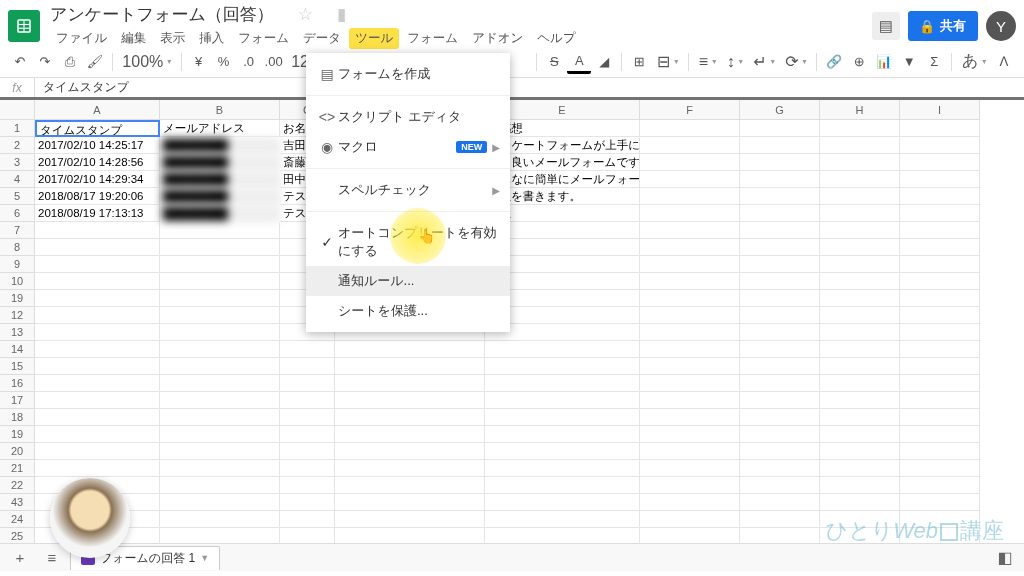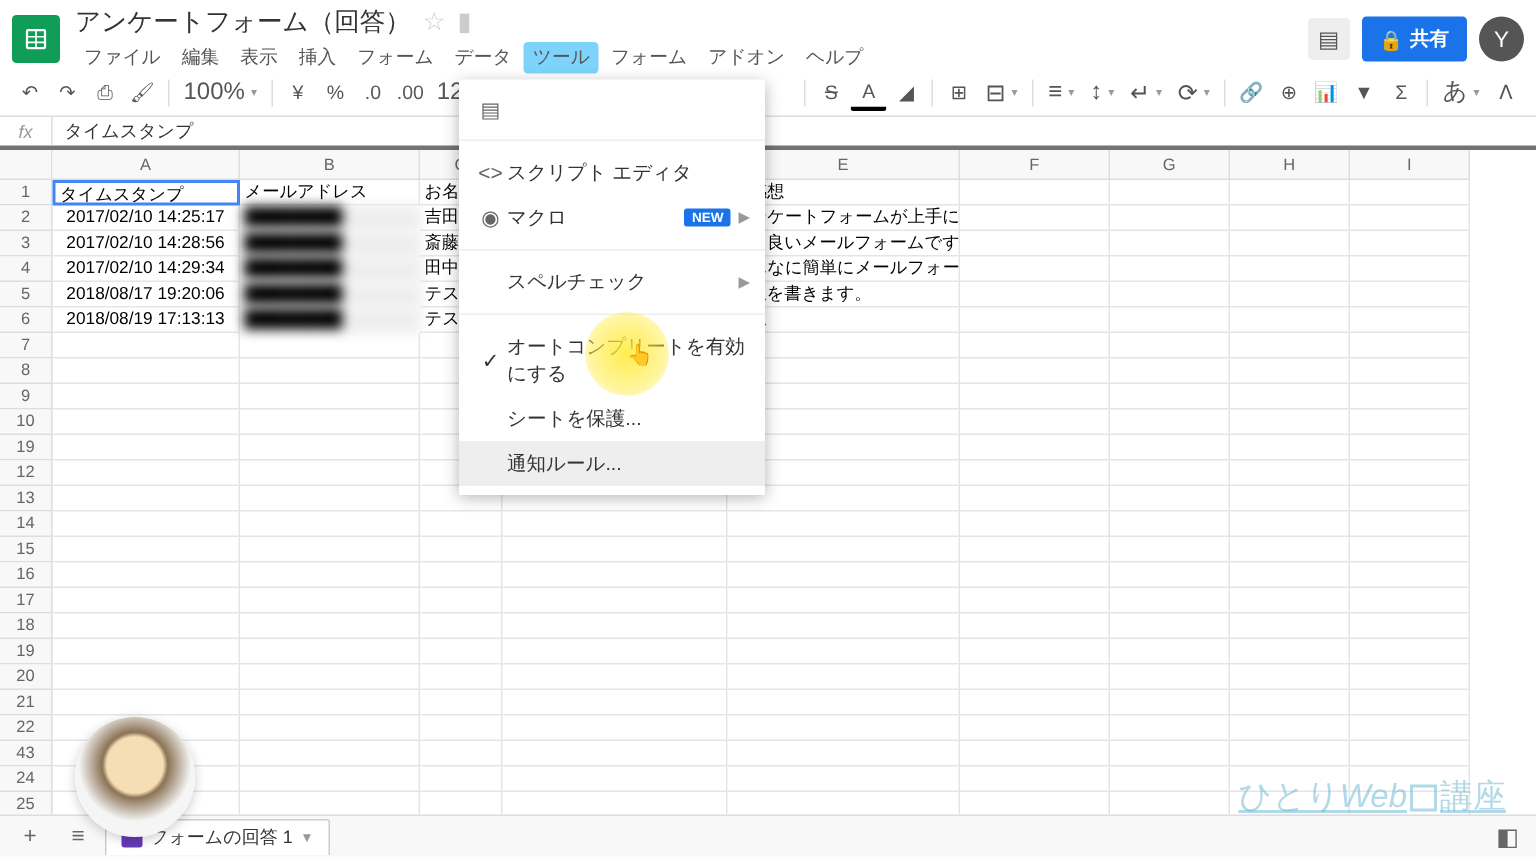--- a/index.html
+++ b/index.html
@@ -2,47 +2,47 @@
 <html><head>
 <meta charset="utf-8">
 <style>
 * { margin: 0; padding: 0; box-sizing: border-box; font-family: Arial, "Hiragino Sans", "Hiragino Kaku Gothic ProN", Meiryo, sans-serif; }
 body { width: 1024px; height: 576px; overflow: hidden; background: #fff; position: relative; }
 
 .header { display: flex; align-items: center; padding: 6px 8px 0; height: 46px; }
 .sheets-icon { width: 32px; height: 32px; background: #0f9d58; border-radius: 3px; display: flex; align-items: center; justify-content: center; margin-right: 10px; }
 .sheets-icon svg { width: 18px; height: 18px; }
 .doc-info { flex: 1; }
-.doc-title-row { display: flex; align-items: center; gap: 8px; }
+.doc-title-row { display: flex; align-items: center; gap: 24px; }
 .doc-title { font-size: 17px; color: #333; }
 .star-icon, .folder-icon { color: #ccc; cursor: pointer; font-size: 17px; }
 .menubar { display: flex; gap: 2px; font-size: 12.5px; color: #555; margin-top: 2px; }
 .menu-item { padding: 2px 6px; cursor: pointer; border-radius: 3px; }
-.menu-item.open { background: #7dd3fc; }
+.menu-item.open { background: #fde047; }
 .header-right { display: flex; align-items: center; gap: 8px; }
 .comment-btn { width: 28px; height: 28px; background: #eee; border-radius: 3px; display: flex; align-items: center; justify-content: center; color: #555; font-size: 15px; cursor: pointer; }
 .share-btn { background: #1a73e8; color: #fff; padding: 6px 12px; border-radius: 3px; font-size: 13px; font-weight: bold; display: flex; align-items: center; gap: 4px; cursor: pointer; }
 .avatar { width: 30px; height: 30px; border-radius: 50%; background: #555; color: #fff; display: flex; align-items: center; justify-content: center; font-size: 15px; cursor: pointer; }
 
 .toolbar { display: flex; align-items: center; padding: 4px 8px; border-bottom: 1px solid #ddd; height: 32px; gap: 1px; }
 .tb-btn { min-width: 24px; height: 24px; display: flex; align-items: center; justify-content: center; color: #555; font-size: 13px; cursor: pointer; border-radius: 2px; padding: 0 2px; }
 .tb-sep { width: 1px; height: 18px; background: #ddd; margin: 0 4px; }
 .tb-dropdown { font-size: 16px; padding: 0 5px; display: flex; align-items: center; gap: 2px; }
 .tb-dropdown::after { content: "▾"; font-size: 8px; color: #999; margin-left: 2px; }
 
 .formula-bar { display: flex; align-items: center; border-bottom: 3px solid #737373; height: 22px; }
 .fx-label { width: 35px; text-align: center; font-style: italic; color: #999; font-size: 12px; border-right: 1px solid #ddd; height: 100%; display: flex; align-items: center; justify-content: center; }
 .fx-input { flex: 1; padding: 0 8px; font-size: 12px; color: #333; }
 
 .sheet-area { position: relative; height: 450px; overflow: hidden; }
 .sheet { display: grid; grid-template-columns: 35px 125px 120px 55px 150px 155px 100px 80px 80px 80px; }
 .col-header { background: #f8f8f8; border-right: 1px solid #ddd; border-bottom: 1px solid #ddd; text-align: center; font-size: 11px; color: #666; height: 20px; line-height: 20px; cursor: pointer; }
 .row-header { background: #f8f8f8; border-right: 1px solid #ddd; border-bottom: 1px solid #ddd; text-align: center; font-size: 11px; color: #666; height: 17px; line-height: 17px; cursor: pointer; }
 .cell { border-right: 1px solid #e5e5e5; border-bottom: 1px solid #e5e5e5; font-size: 11.5px; padding: 0 3px; height: 17px; line-height: 17px; overflow: hidden; white-space: nowrap; cursor: cell; }
-.cell.right { text-align: center; }
+.cell.right { text-align: left; }
 .cell.selected { border: 2px solid #4285f4; background: #fff; position: relative; z-index: 2; }
 .cell.blur { filter: blur(4px); background: #eee; }
 .corner { background: #f8f8f8; border-right: 1px solid #ddd; border-bottom: 1px solid #ddd; }
 
 .dropdown-menu { position: absolute; top: 53px; left: 306px; width: 204px; background: #fff; box-shadow: 0 2px 10px rgba(0,0,0,0.3); z-index: 100; padding: 6px 0; font-size: 13px; }
 .menu-row { display: flex; align-items: center; padding: 6px 10px; cursor: pointer; color: #333; position: relative; }
 .menu-row.highlight { background: #eee; }
 .menu-icon { width: 22px; display: flex; justify-content: center; color: #666; font-size: 14px; }
 .menu-label { flex: 1; }
 .menu-arrow { color: #999; font-size: 10px; }
@@ -52,21 +52,21 @@
 
 .highlight-circle { position: absolute; top: 208px; left: 390px; width: 56px; height: 56px; border-radius: 50%; background: radial-gradient(circle, rgba(255,235,59,0.9) 0%, rgba(255,235,59,0.5) 60%, rgba(255,235,59,0) 100%); z-index: 101; pointer-events: none; }
 .cursor-pointer { position: absolute; top: 228px; left: 418px; z-index: 102; font-size: 14px; pointer-events: none; }
 
 .tab-bar { position: absolute; bottom: 5px; left: 0; right: 0; height: 28px; display: flex; align-items: center; border-top: 1px solid #ddd; background: #f8f8f8; padding: 0 6px; gap: 4px; }
 .tab-btn { width: 28px; height: 22px; display: flex; align-items: center; justify-content: center; color: #666; cursor: pointer; font-size: 15px; }
 .sheet-tab { background: #fff; border: 1px solid #ccc; border-bottom: none; padding: 3px 10px; font-size: 12px; color: #333; display: flex; align-items: center; gap: 5px; border-radius: 2px 2px 0 0; cursor: pointer; }
 .tab-icon { width: 14px; height: 14px; background: #673ab7; border-radius: 2px; }
 .explore-btn { margin-left: auto; width: 26px; height: 22px; display: flex; align-items: center; justify-content: center; cursor: pointer; color: #666; }
 
-.watermark { position: absolute; bottom: 30px; right: 20px; font-size: 22px; color: rgba(100,180,210,0.5); font-weight: 300; pointer-events: none; text-decoration: underline; }
+.watermark { position: absolute; bottom: 30px; right: 20px; font-size: 22px; color: rgba(100,180,210,0.5); font-weight: 300; pointer-events: none; }
 .watermark .box { display: inline-block; width: 18px; height: 18px; border: 2px solid rgba(100,180,210,0.5); vertical-align: middle; margin: 0 2px; }
 
 .avatar-img { position: absolute; bottom: 18px; left: 50px; width: 80px; height: 80px; border-radius: 50%; background: radial-gradient(circle at 50% 40%, #f5deb3 30%, #8b7355 35%, #f5f5f5 60%); box-shadow: 0 2px 8px rgba(0,0,0,0.2); z-index: 5; }
 </style>
 </head>
 <body>
 
 <div class="header">
   <div class="sheets-icon">
     <svg viewBox="0 0 24 24" fill="#fff">
@@ -411,20 +411,21 @@
       <div class="cell"></div>
       <div class="cell"></div>
       <div class="cell"></div>
       <div class="cell"></div>
     </div>
 </div>
 
 <div class="dropdown-menu">
   <div class="menu-row">
     <span class="menu-icon">▤</span>
+    <span class="menu-label">フォームを作成</span>
   </div>
   <div class="menu-sep"></div>
   <div class="menu-row">
     <span class="menu-icon">&lt;&gt;</span>
     <span class="menu-label">スクリプト エディタ</span>
   </div>
   <div class="menu-row">
     <span class="menu-icon">◉</span>
     <span class="menu-label">マクロ</span>
     <span class="menu-badge">NEW</span>
@@ -434,27 +435,27 @@
   <div class="menu-row">
     <span class="menu-icon"></span>
     <span class="menu-label">スペルチェック</span>
     <span class="menu-arrow">▶</span>
   </div>
   <div class="menu-sep"></div>
   <div class="menu-row">
     <span class="menu-icon check">✓</span>
     <span class="menu-label">オートコンプリートを有効にする</span>
   </div>
-  <div class="menu-row">
-    <span class="menu-icon"></span>
-    <span class="menu-label">シートを保護...</span>
-  </div>
   <div class="menu-row highlight">
     <span class="menu-icon"></span>
     <span class="menu-label">通知ルール...</span>
+  </div>
+  <div class="menu-row">
+    <span class="menu-icon"></span>
+    <span class="menu-label">シートを保護...</span>
   </div>
 </div>
 
 <div class="highlight-circle"></div>
 <div class="cursor-pointer">👆</div>
 
 <div class="watermark">ひとり<span style="font-style:italic">Web</span><span class="box"></span>講座</div>
 <div class="avatar-img"></div>
 
 <div class="tab-bar">

